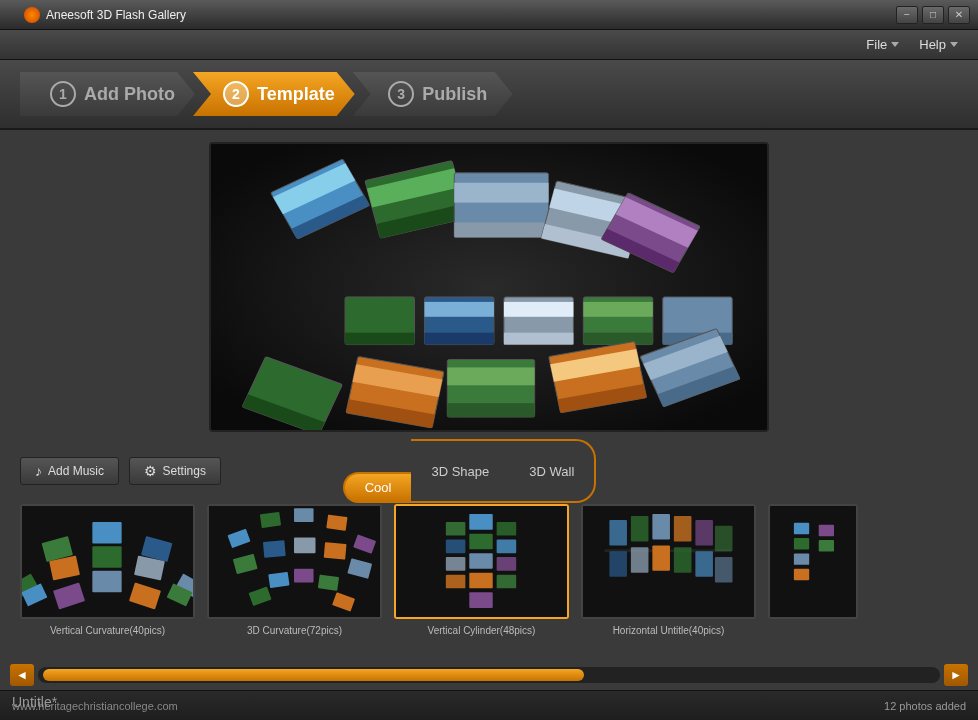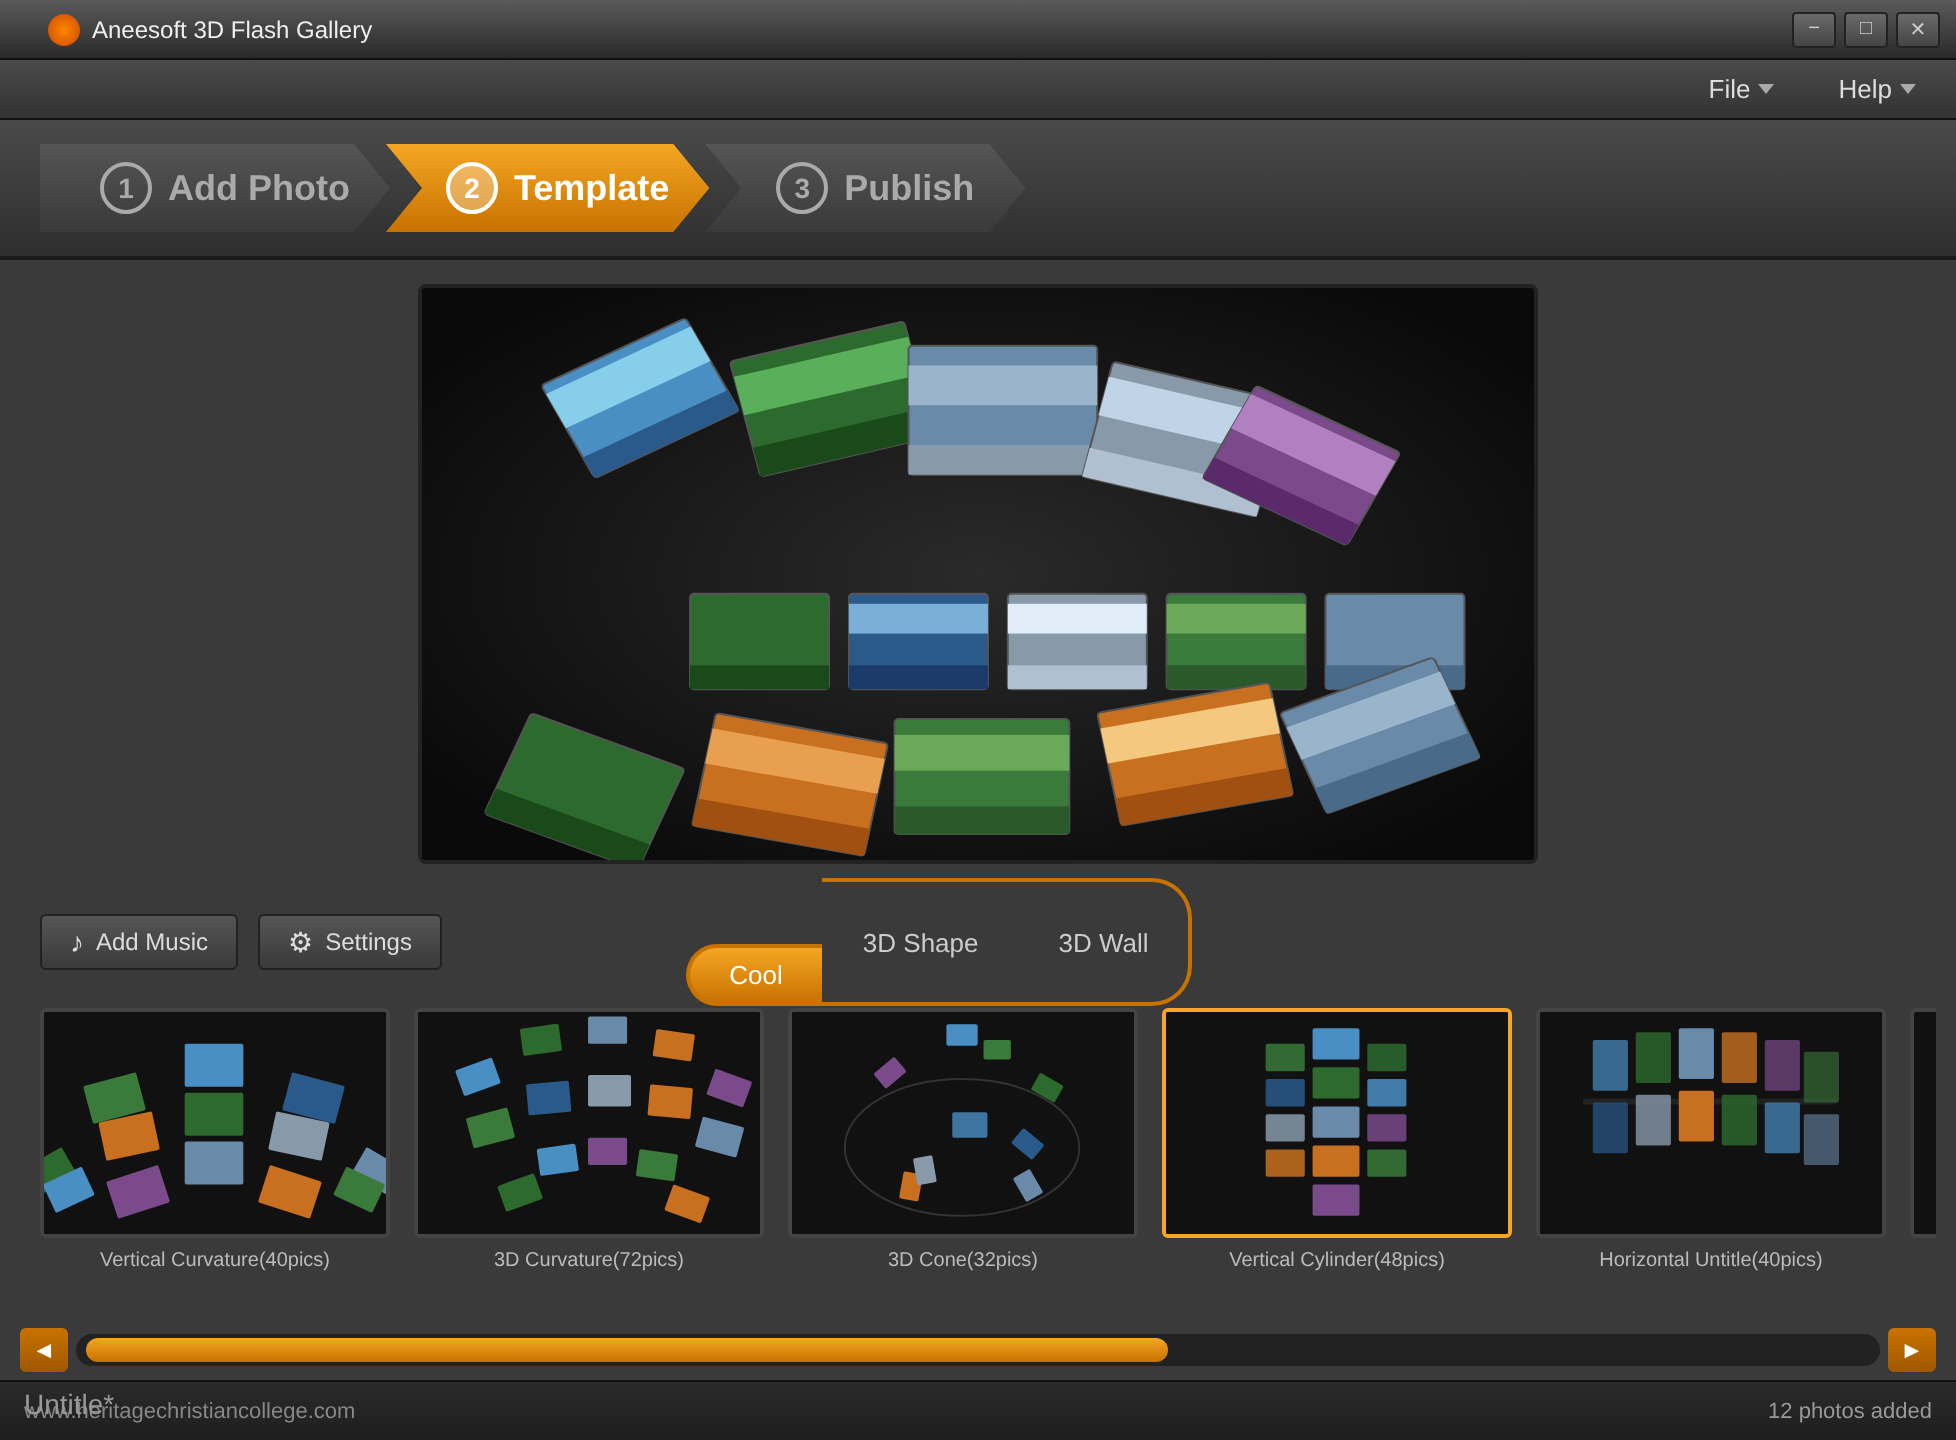--- a/index.html
+++ b/index.html
@@ -334,21 +334,21 @@
   </div>
   <div id="title-bar-controls">
     <div class="win-btn">−</div>
     <div class="win-btn">□</div>
     <div class="win-btn">✕</div>
   </div>
 </div>
 
 <div id="menu-bar">
   <div style="flex:1"></div>
-  <div style="display:flex; gap:16px;">
+  <div style="display:flex; gap:4px;">
     <div class="menu-item">
       <span>File</span>
       <span class="menu-arrow"></span>
     </div>
     <div class="menu-item">
       <span>Help</span>
       <span class="menu-arrow"></span>
     </div>
   </div>
 </div>
@@ -544,41 +544,20 @@
               <rect x="-28" y="10" width="20" height="14" rx="1" fill="#4a8fc4" transform="rotate(-8)"></rect>
               <rect x="0" y="8" width="20" height="14" rx="1" fill="#7a4a8a" transform="rotate(0)"></rect>
               <rect x="28" y="10" width="20" height="14" rx="1" fill="#3a7a3a" transform="rotate(8)"></rect>
               <rect x="52" y="15" width="20" height="14" rx="1" fill="#c87020" transform="rotate(20)"></rect>
             </g>
           </svg>
         </div>
         <span class="thumb-label">3D Curvature(72pics)</span>
       </div>
 
-      <div class="thumb-item">
-        <div class="thumb-img">
-          <svg width="175" height="115" viewBox="0 0 175 115">
-            <rect width="175" height="115" fill="#111"></rect>
-            <ellipse cx="87" cy="70" rx="60" ry="35" fill="none" stroke="#333" stroke-width="1"></ellipse>
-            <g transform="translate(87,57)">
-
-              <rect x="-8" y="-50" width="16" height="11" rx="1" fill="#4a8fc4"></rect>
-              <rect x="22" y="-42" width="14" height="10" rx="1" fill="#2d6a2d" transform="rotate(30)"></rect>
-              <rect x="38" y="-18" width="14" height="10" rx="1" fill="#6a8aaa" transform="rotate(60)"></rect>
-              <rect x="30" y="15" width="14" height="10" rx="1" fill="#c87020" transform="rotate(100)"></rect>
-              <rect x="5" y="38" width="14" height="10" rx="1" fill="#7a4a8a" transform="rotate(140)"></rect>
-              <rect x="-25" y="32" width="14" height="10" rx="1" fill="#3a7a3a" transform="rotate(180)"></rect>
-              <rect x="-40" y="8" width="14" height="10" rx="1" fill="#2a5a8a" transform="rotate(220)"></rect>
-              <rect x="-28" y="-28" width="14" height="10" rx="1" fill="#889aaa" transform="rotate(260)"></rect>
-              <rect x="-5" y="-5" width="18" height="13" rx="1" fill="#4a8fc4" opacity="0.8"></rect>
-            </g>
-          </svg>
-        </div>
-        <span class="thumb-label">3D Cone(32pics)</span>
-      </div>
 
       <div class="thumb-item selected">
         <div class="thumb-img">
           <svg width="175" height="115" viewBox="0 0 175 115">
             <rect width="175" height="115" fill="#111"></rect>
 
             <g transform="translate(87,57)">
 
               <rect x="-12" y="-48" width="24" height="16" rx="1" fill="#4a8fc4"></rect>
               <rect x="-12" y="-28" width="24" height="16" rx="1" fill="#2d6a2d"></rect>

